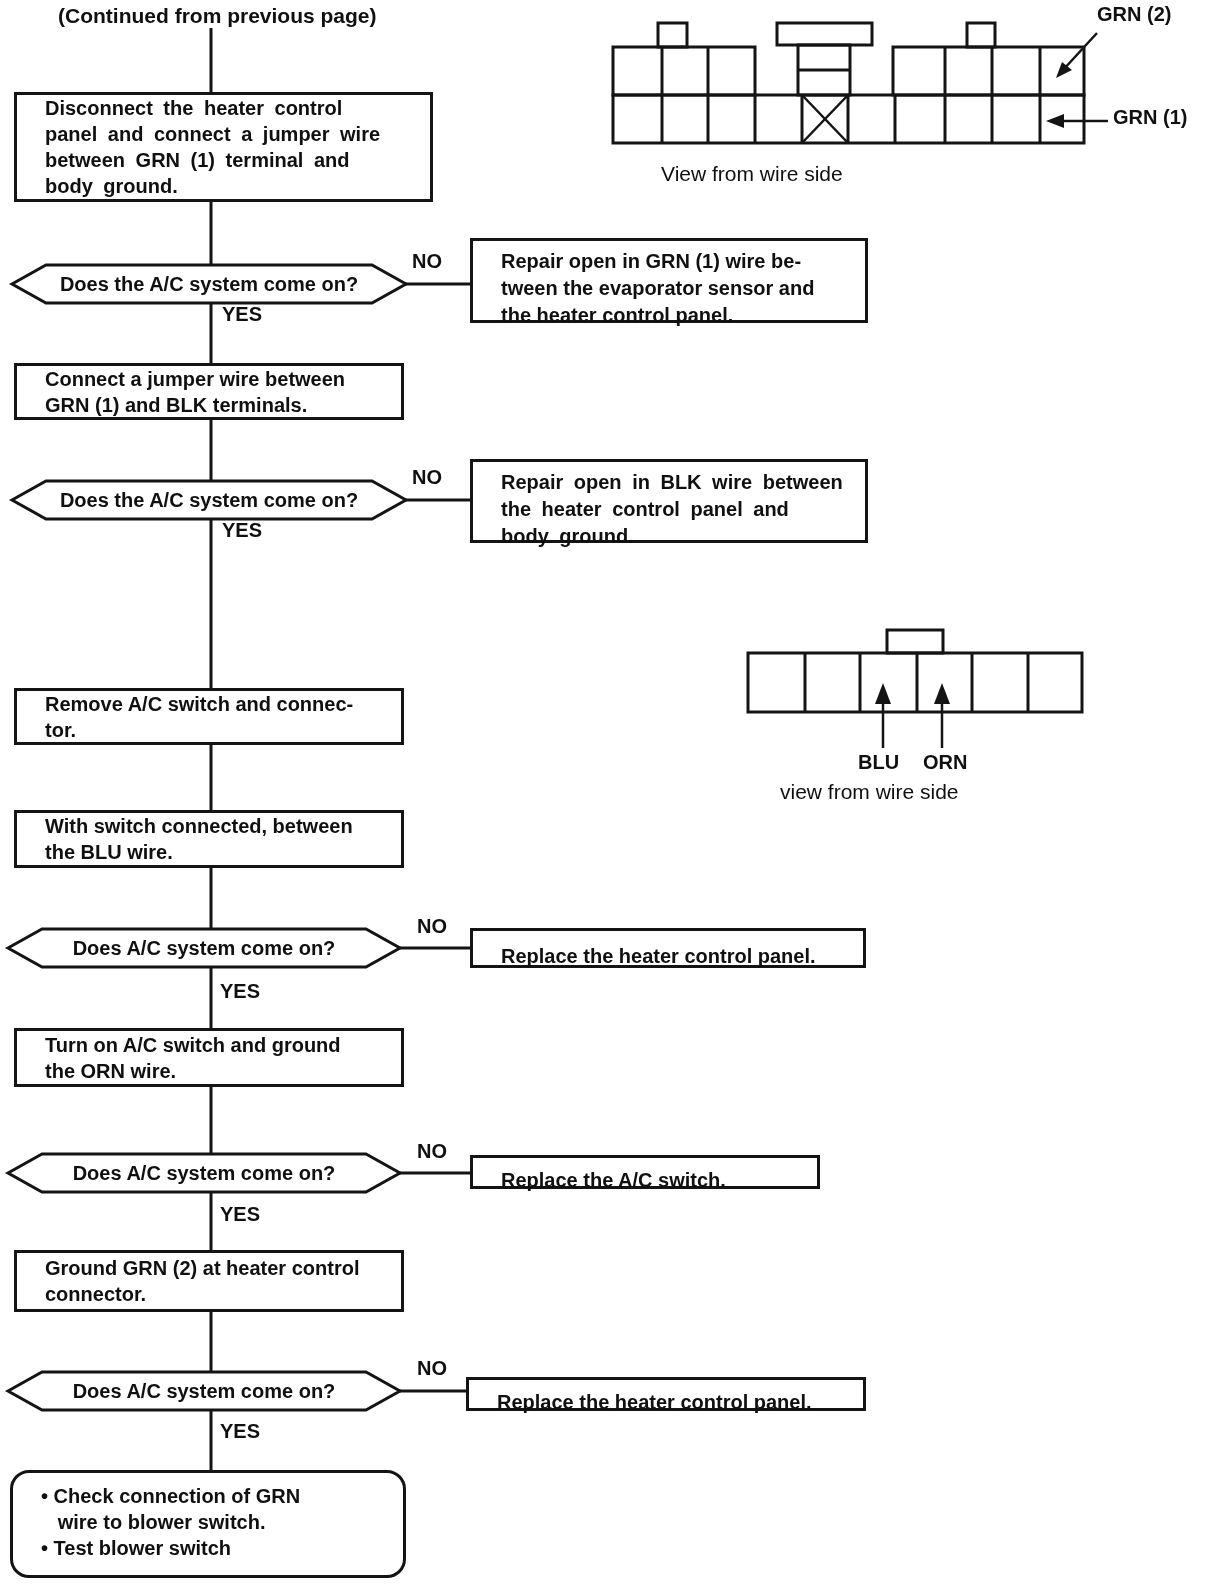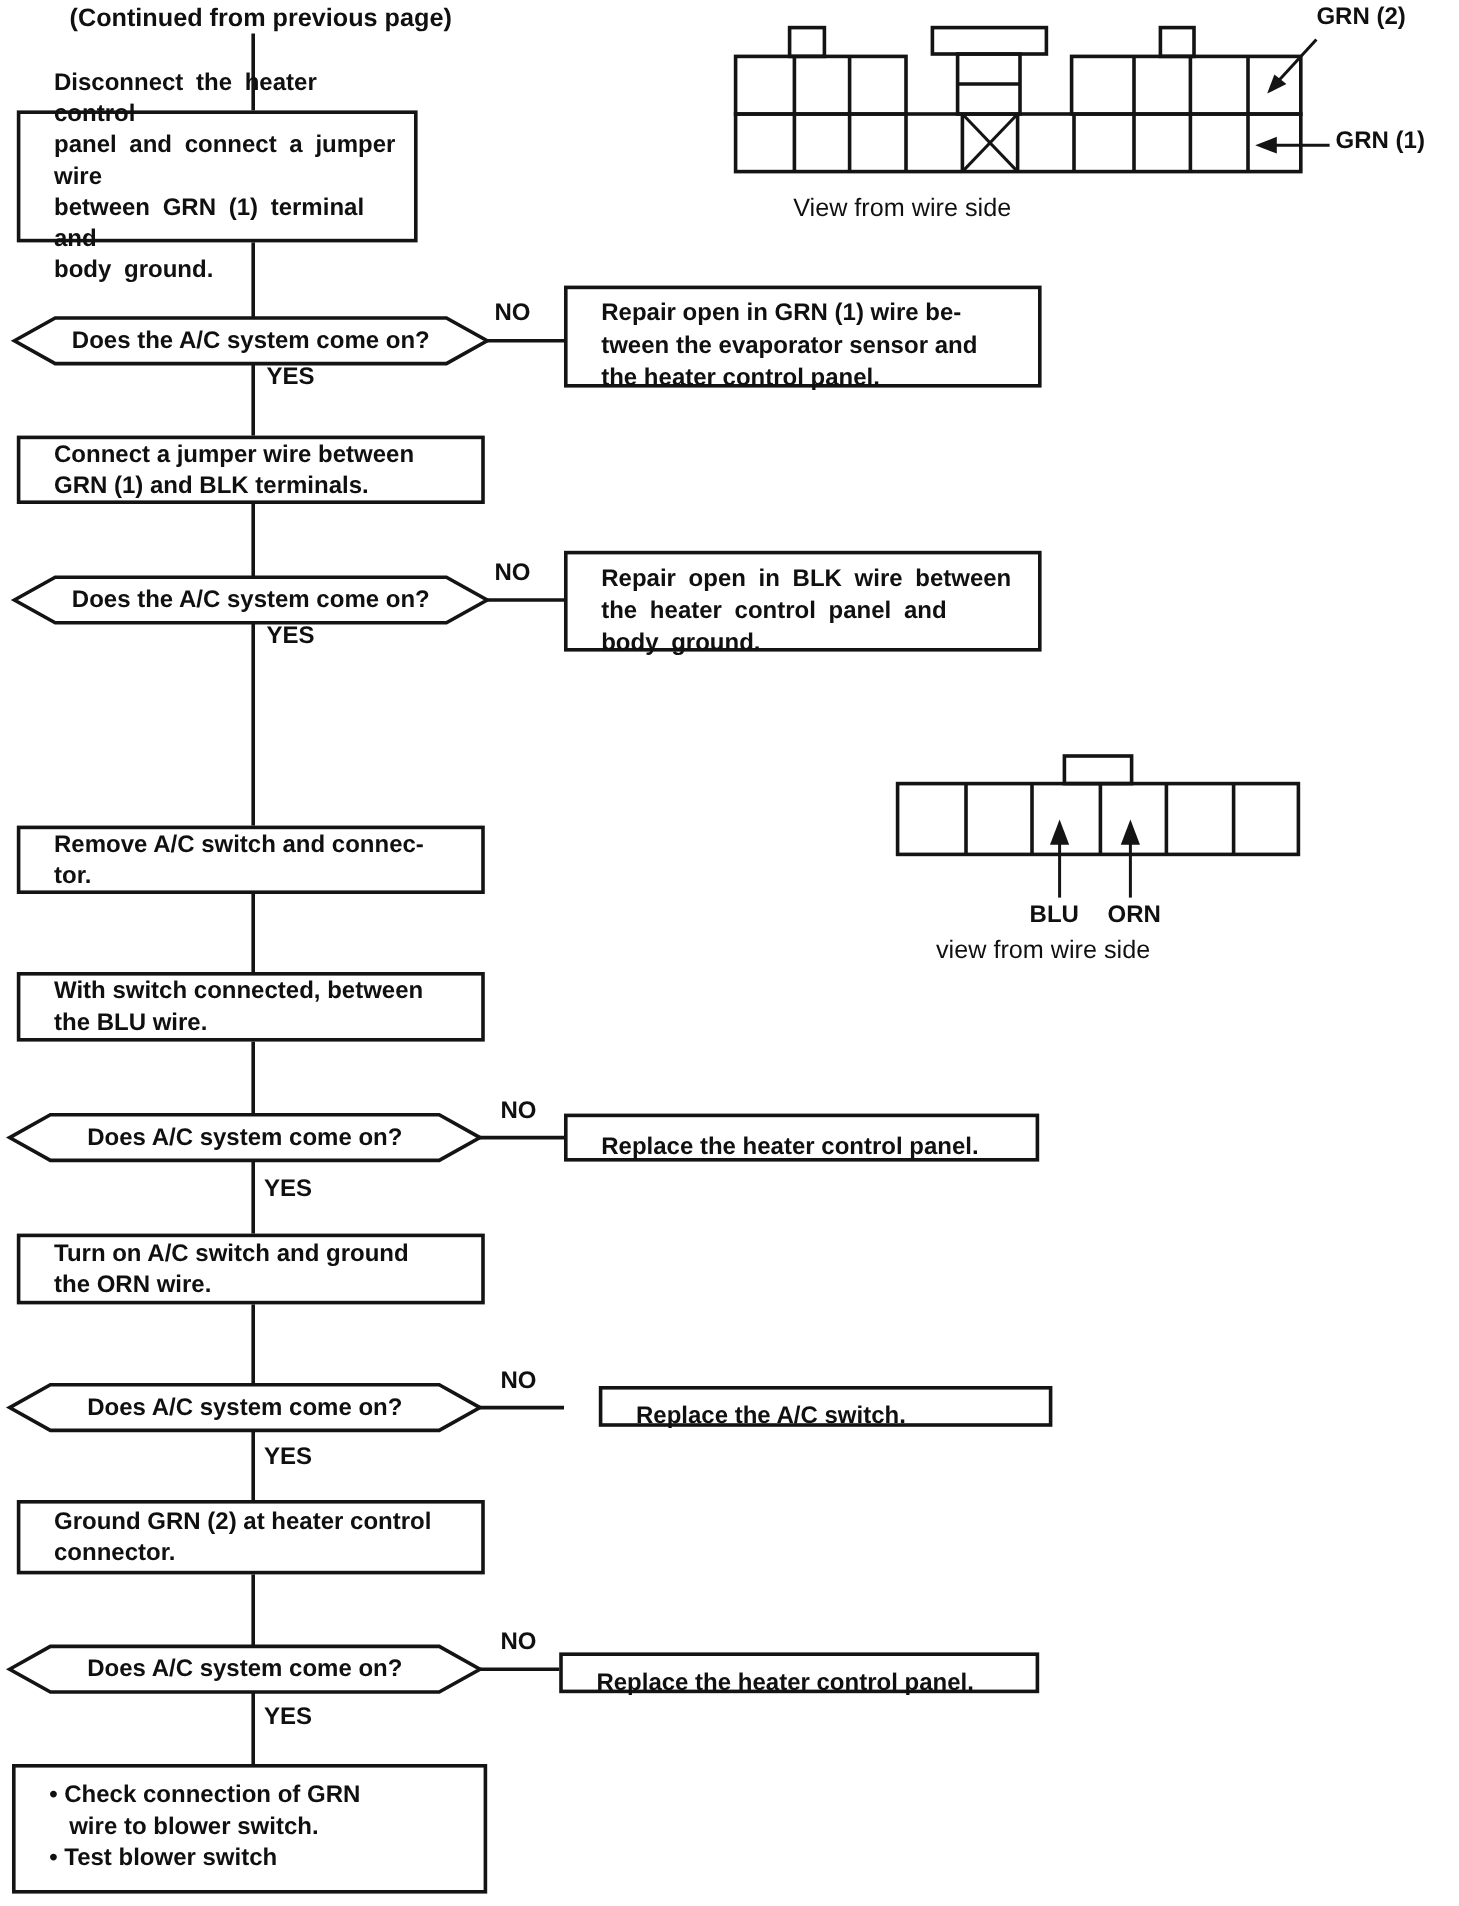--- a/index.html
+++ b/index.html
@@ -100,42 +100,42 @@
       <line x1="883" y1="748" x2="883" y2="700" stroke-width="2.5"></line>
       <polygon points="883,683 875,704 891,704" fill="#141414" stroke="none"></polygon>
 
       <line x1="942" y1="748" x2="942" y2="700" stroke-width="2.5"></line>
       <polygon points="942,683 934,704 950,704" fill="#141414" stroke="none"></polygon>
     </g>
   </svg>
 
   <div class="note" style="left:58px; top:4px;">(Continued from previous page)</div>
 
-  <div class="pbox wsp" style="left:14px; top:92px; width:334px; height:110px;">Disconnect the heater control
+  <div class="pbox wsp" style="left:14px; top:92px; width:419px; height:110px;">Disconnect the heater control
 panel and connect a jumper wire
 between GRN (1) terminal and
 body ground.</div>
 
   <div class="pbox" style="left:14px; top:363px; width:390px; height:57px;">Connect a jumper wire between
 GRN (1) and BLK terminals.</div>
 
 
   <div class="pbox" style="left:14px; top:688px; width:390px; height:57px;">Remove A/C switch and connec-
 tor.</div>
 
   <div class="pbox" style="left:14px; top:810px; width:390px; height:58px;">With switch connected, between
 the BLU wire.</div>
 
   <div class="pbox" style="left:14px; top:1028px; width:390px; height:59px;">Turn on A/C switch and ground
 the ORN wire.</div>
 
   <div class="pbox" style="left:14px; top:1250px; width:390px; height:62px;">Ground GRN (2) at heater control
 connector.</div>
 
-  <div class="pbox" style="left:10px; top:1470px; width:396px; height:108px; align-items:flex-start; padding-top:10px;">• Check connection of GRN
+  <div class="pbox" style="left:10px; top:1470px; width:396px; height:108px; align-items:flex-start; padding-top:10px;border-radius:19px;">• Check connection of GRN
    wire to blower switch.
 • Test blower switch</div>
 
   <div class="dectext" style="left:12px; top:265px; width:394px; height:38px;">Does the A/C system come on?</div>
   <div class="dectext" style="left:12px; top:481px; width:394px; height:38px;">Does the A/C system come on?</div>
   <div class="dectext" style="left:8px; top:929px; width:392px; height:38px;">Does A/C system come on?</div>
   <div class="dectext" style="left:8px; top:1154px; width:392px; height:38px;">Does A/C system come on?</div>
   <div class="dectext" style="left:8px; top:1372px; width:392px; height:38px;">Does A/C system come on?</div>
 
   <div class="lbl" style="left:412px; top:250px;">NO</div>
@@ -153,21 +153,21 @@
   <div class="obox" style="left:470px; top:238px; width:398px; height:85px;">Repair open in GRN (1) wire be-
 tween the evaporator sensor and
 the heater control panel.</div>
 
   <div class="obox wsp" style="left:470px; top:459px; width:398px; height:84px;">Repair open in BLK wire between
 the heater control panel and
 body ground.</div>
 
   <div class="obox" style="left:470px; top:928px; width:396px; height:40px;">Replace the heater control panel.</div>
 
-  <div class="obox" style="left:470px; top:1155px; width:378px; height:34px;margin-left:29px;">Replace the A/C switch.</div>
+  <div class="obox" style="left:470px; top:1155px; width:350px; height:34px;">Replace the A/C switch.</div>
 
   <div class="obox" style="left:466px; top:1377px; width:400px; height:34px;">Replace the heater control panel.</div>
 
   <div class="lbl" style="left:1097px; top:3px;">GRN (2)</div>
   <div class="lbl" style="left:1113px; top:106px;">GRN (1)</div>
   <div class="cap" style="left:661px; top:162px; width:290px;">View from wire side</div>
 
   <div class="lbl" style="left:858px; top:751px;">BLU</div>
   <div class="lbl" style="left:923px; top:751px;">ORN</div>
   <div class="cap" style="left:780px; top:780px; width:250px;">view from wire side</div>

